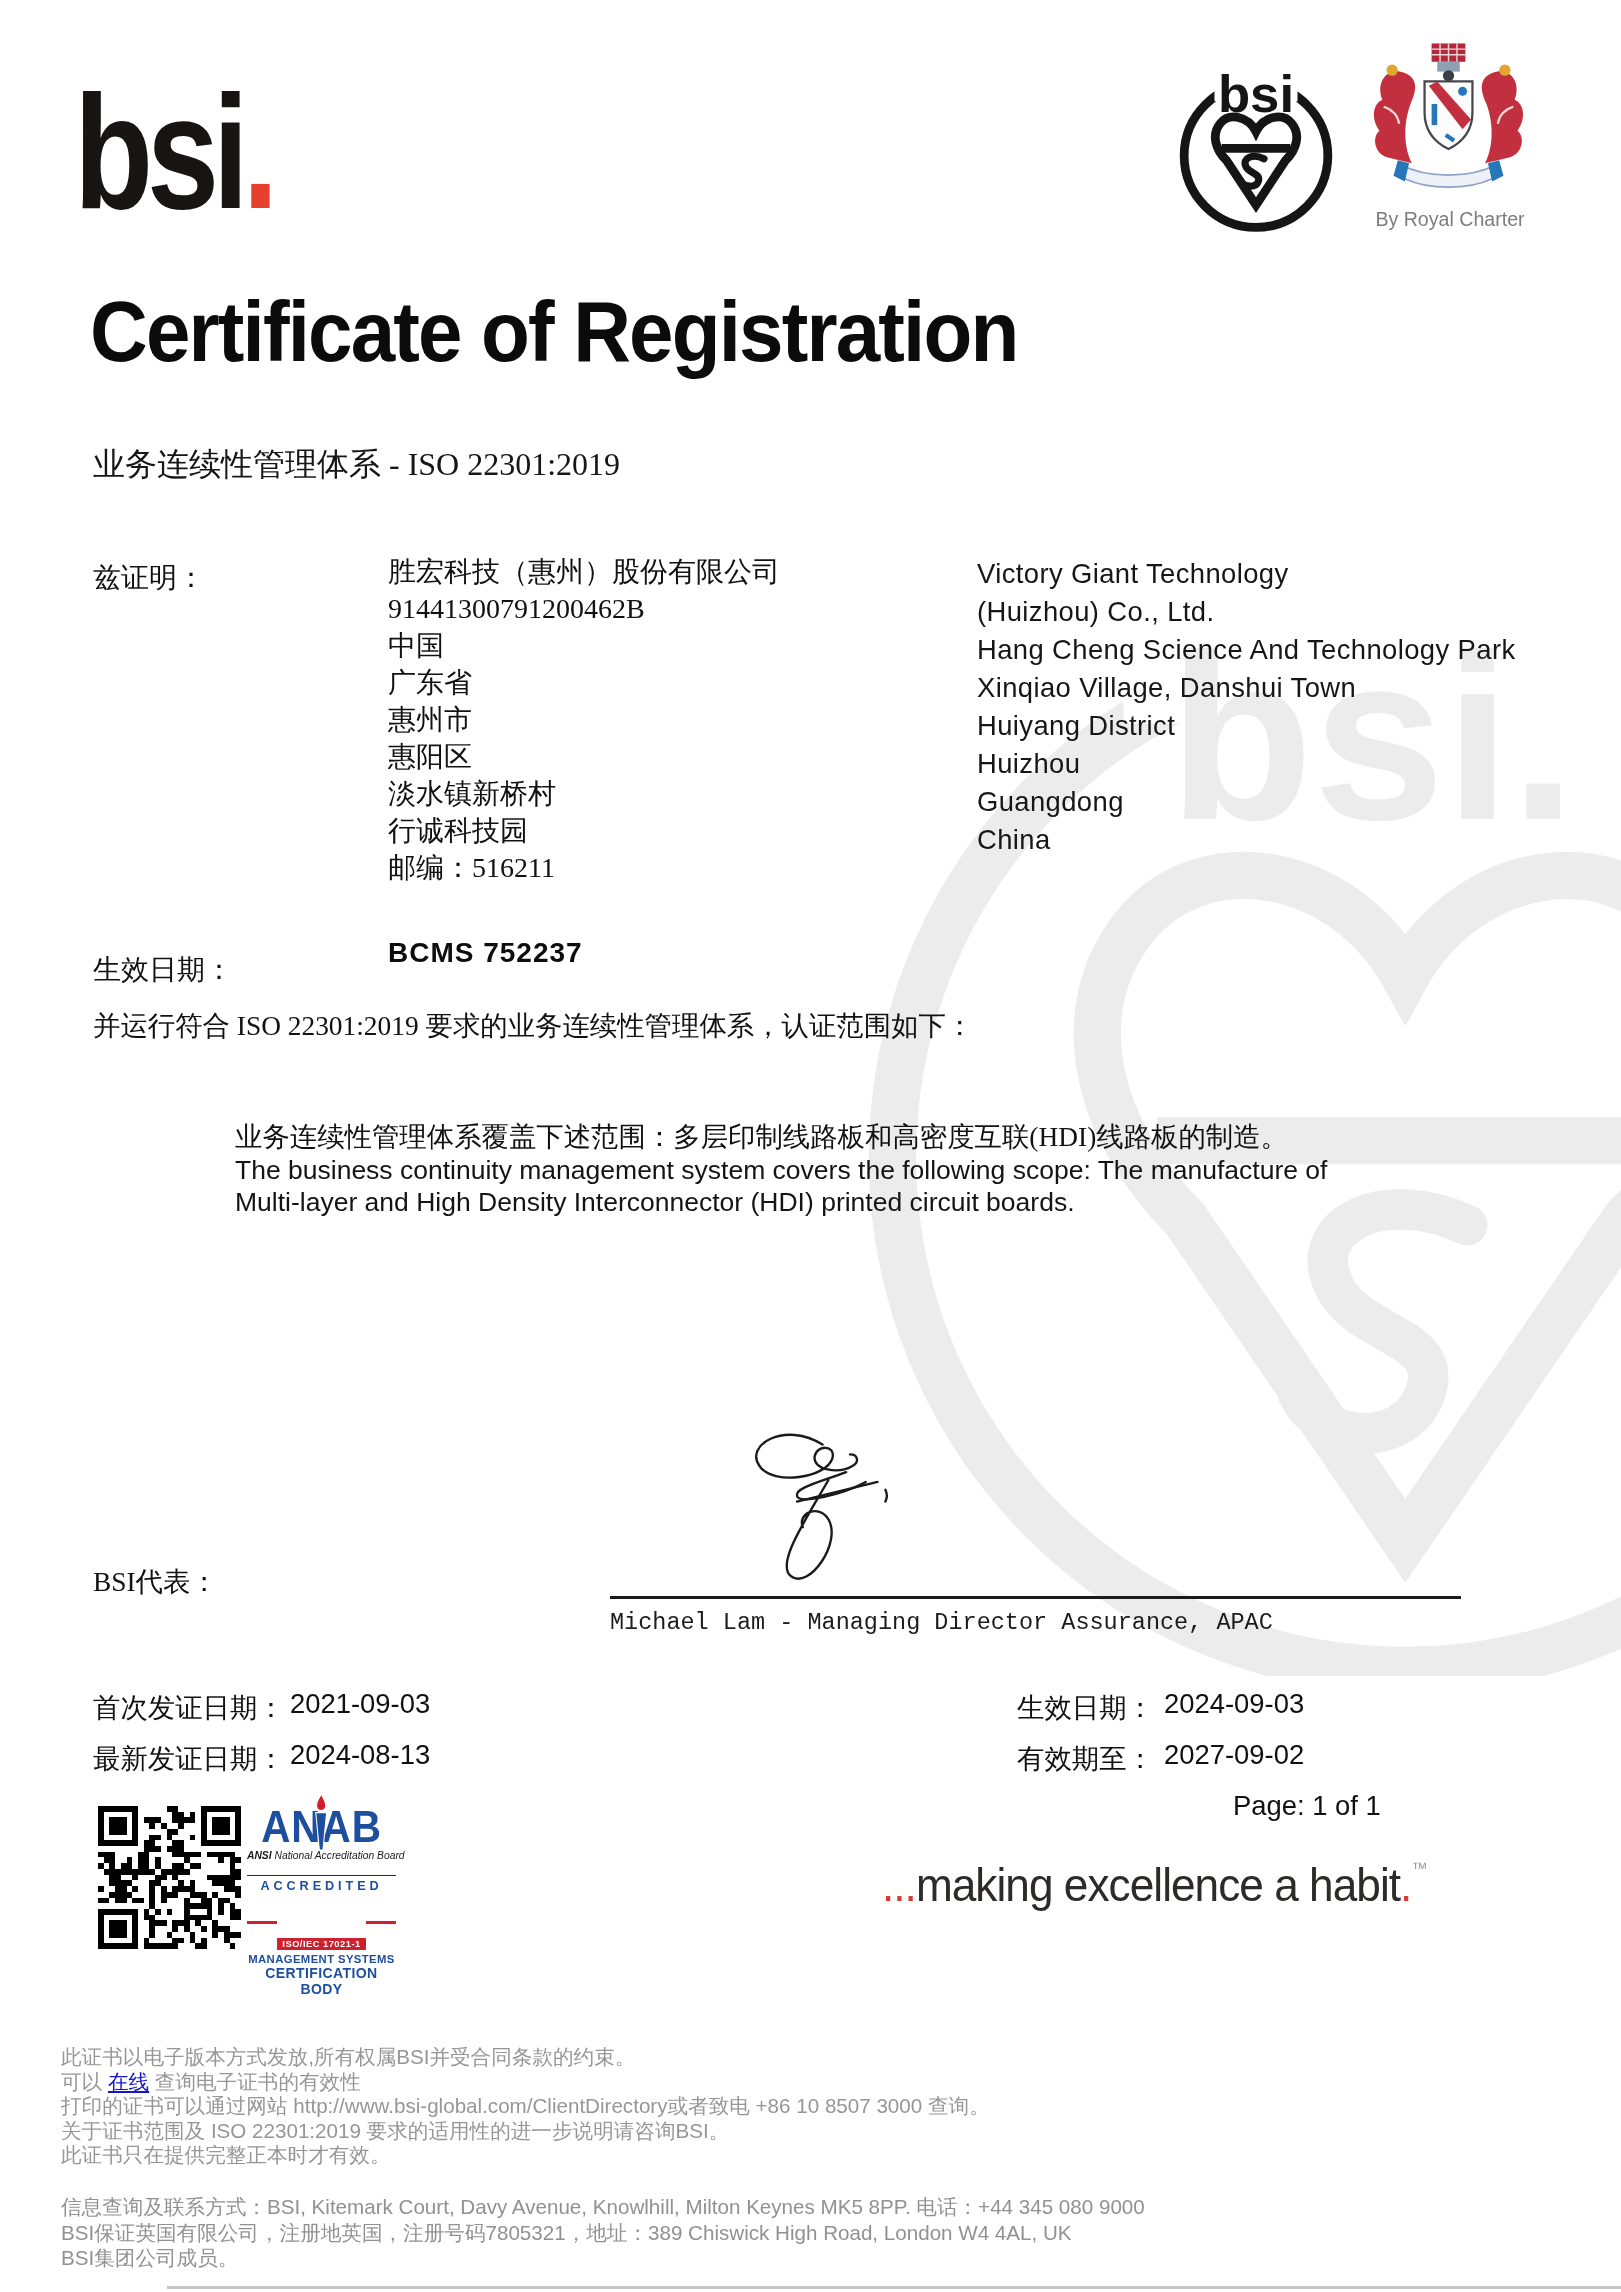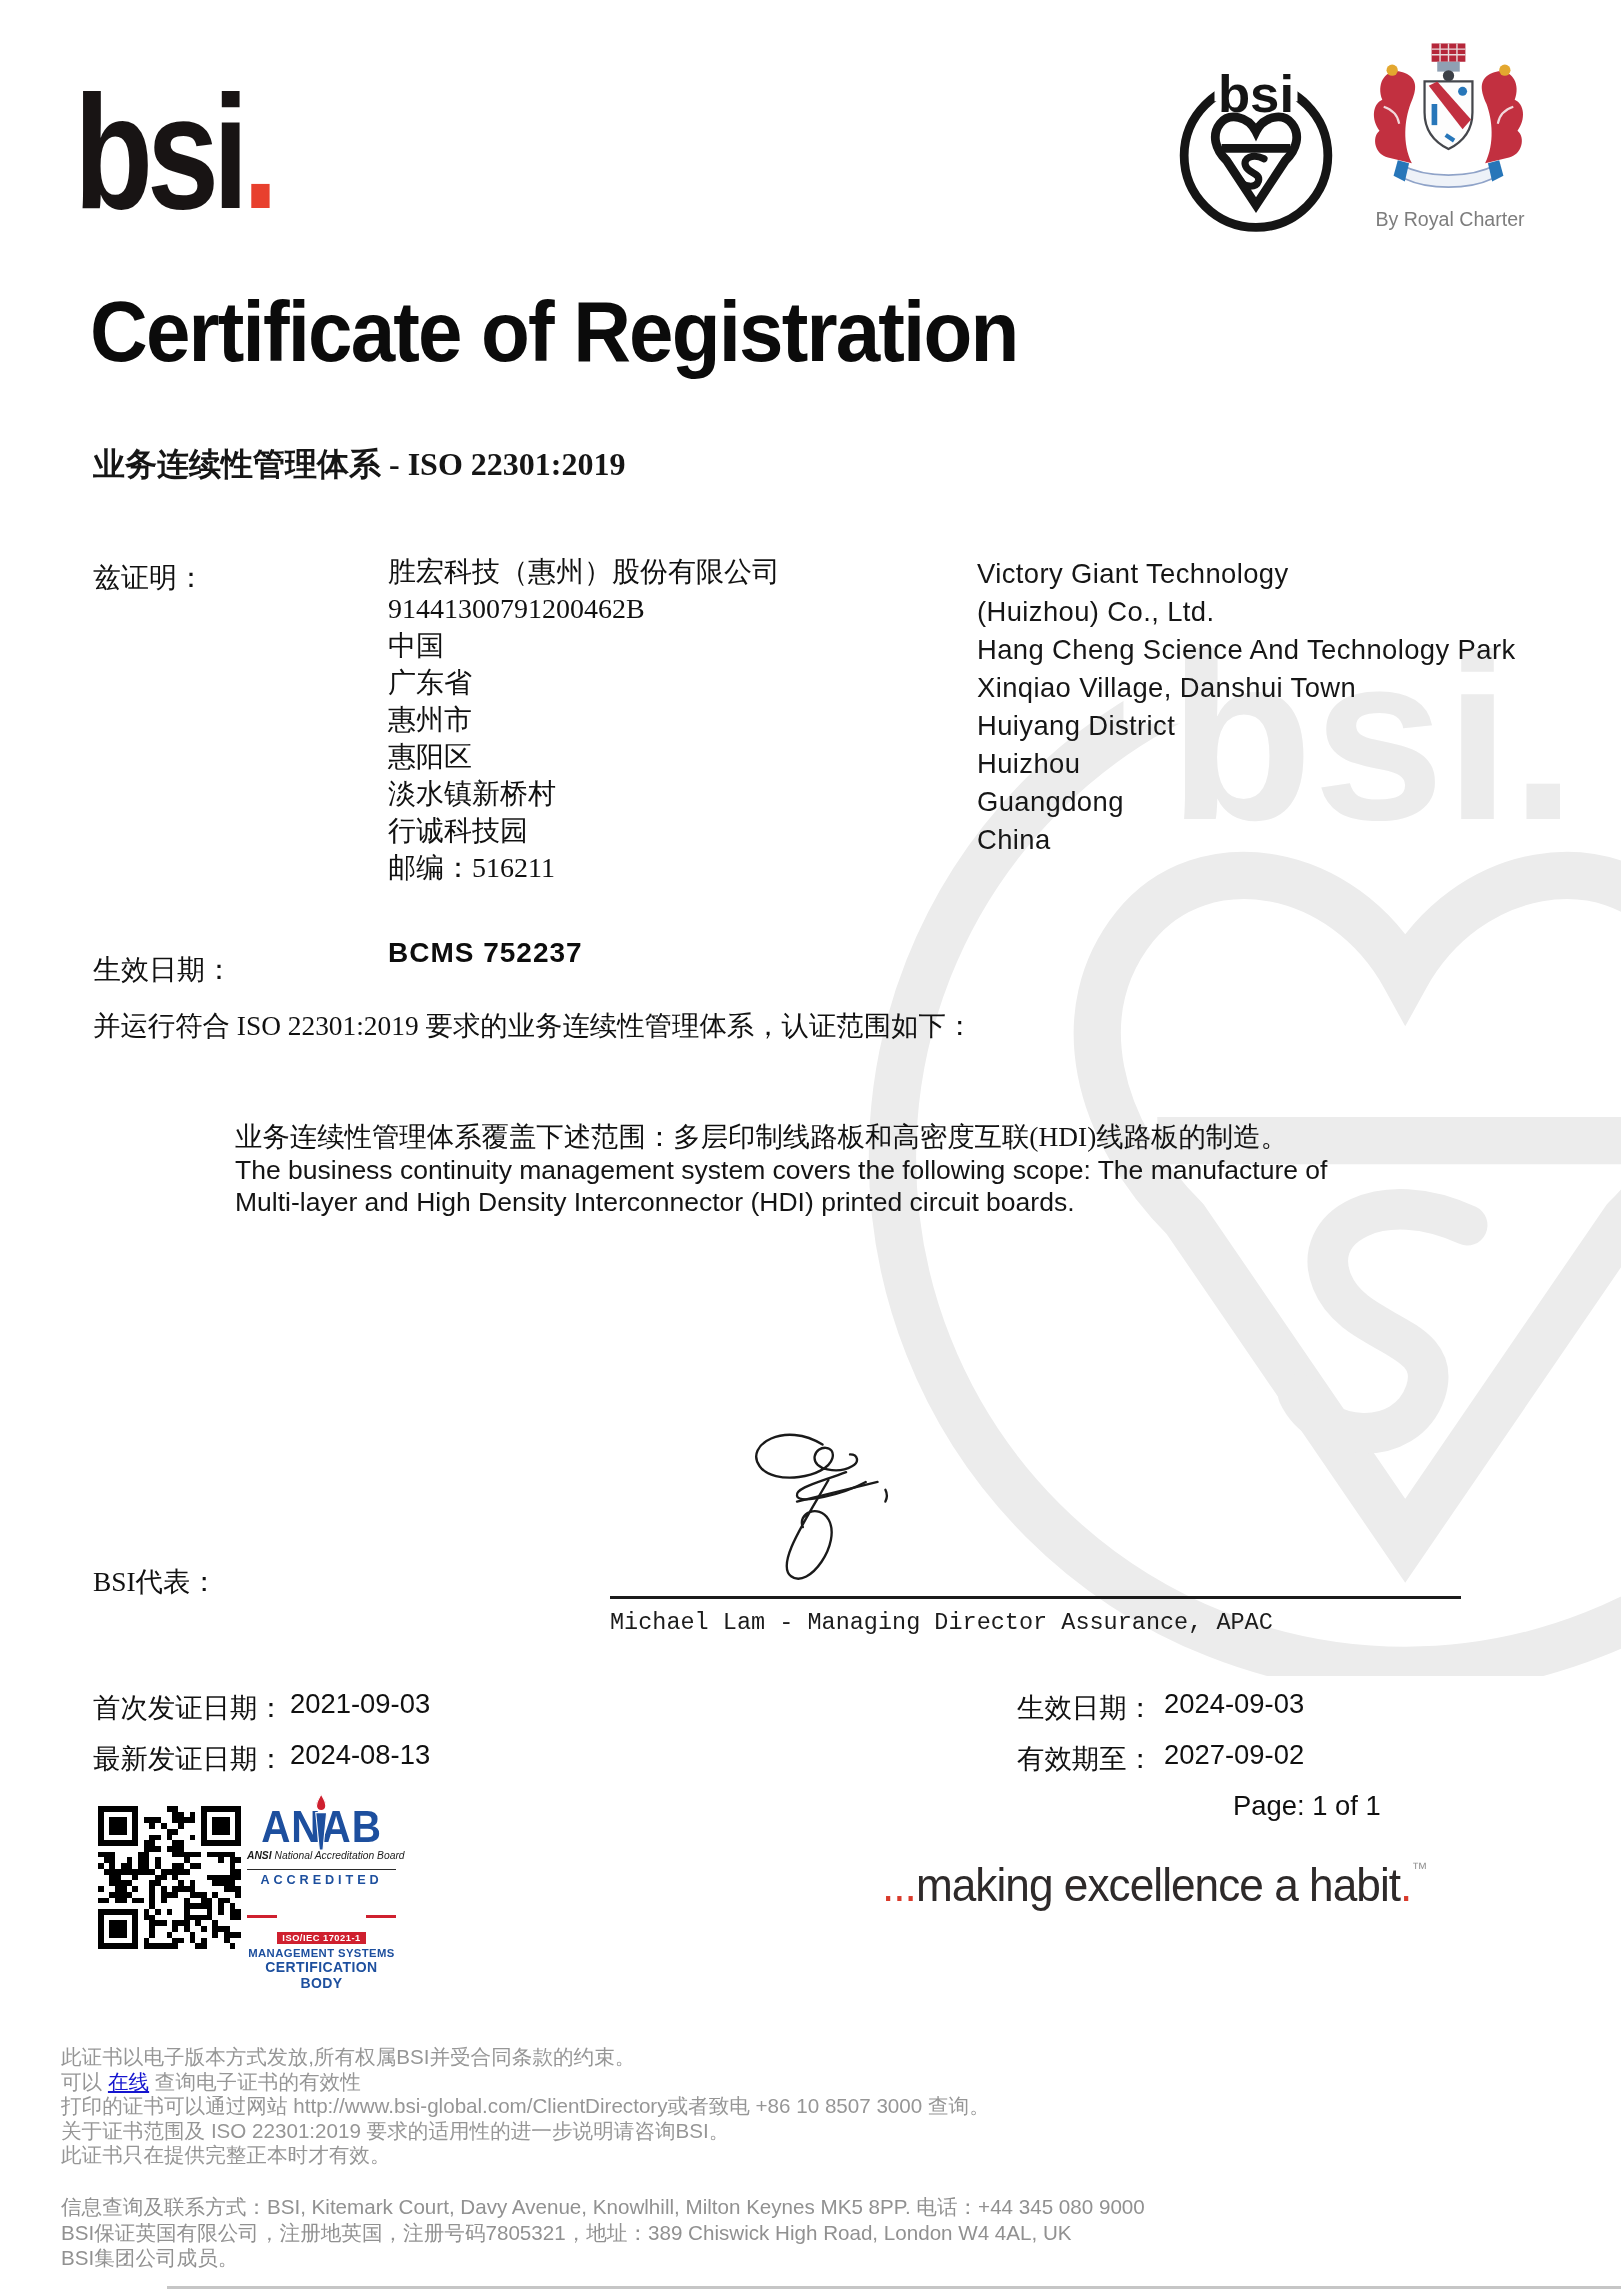--- a/index.html
+++ b/index.html
@@ -14,21 +14,21 @@
   
   .bsi-logo{left:74px;top:71px;font-size:162px;font-weight:700;letter-spacing:-7.8px;line-height:1;
             color:#181414;transform:scaleX(.8);transform-origin:left top;z-index:2;}
   .bsi-logo .dot{color:#e8402e;letter-spacing:0;}
   .kitemark{left:1176px;top:55px;width:160px;height:182px;color:#151515;z-index:2;}
   .crest{left:1364px;top:41px;width:169px;height:157px;z-index:2;}
   .crest-caption{left:1357px;top:208px;width:186px;text-align:center;font-size:19.6px;color:#7d7d7d;z-index:2;}
 
   .title{left:90px;top:282px;font-size:86px;font-weight:600;letter-spacing:-2px;color:#0b0b0b;
          transform:scaleX(.93);transform-origin:left top;white-space:nowrap;z-index:2;}
-  .standard-line{left:93px;top:443px;font-size:32px;color:#161616;white-space:nowrap;z-index:2;font-weight:bold;}
+  .standard-line{left:93px;top:443px;font-size:32px;color:#161616;white-space:nowrap;z-index:2;}
 
   .certify-label{left:93px;top:559px;font-size:28px;z-index:2;}
   .addr-cn{left:388px;top:553px;font-size:28px;line-height:37px;z-index:2;}
   .addr-en{left:977px;top:555px;font-size:27.4px;line-height:38px;color:#161616;letter-spacing:0.4px;z-index:2;}
 
   .cert-label{left:93px;top:951px;font-size:28px;z-index:2;}
   .cert-number{left:388px;top:937px;font-size:28px;font-weight:700;letter-spacing:1px;color:#0d0d0d;z-index:2;}
   .operates{left:93px;top:1008px;font-size:27.4px;white-space:nowrap;z-index:2;}
 
   .scope{left:235px;top:1120px;width:1176px;z-index:2;}
@@ -51,21 +51,21 @@
 
   .qr{left:98px;top:1806px;width:143px;height:143px;z-index:2;}
   .qr svg{width:100%;height:100%;}
 
   
   .anab{left:247px;top:1805px;width:149px;z-index:2;text-align:center;}
   .anab-name{position:relative;font-size:44px;font-weight:700;color:#1d4f9e;letter-spacing:1px;line-height:1;
              transform:scaleX(.92);transform-origin:center;}
   .anab-torch{position:absolute;left:50%;top:-11.8px;transform:translateX(-54%);width:21.6px;height:61px;}
   .anab-sub{font-size:10.3px;font-style:italic;color:#1b1b1b;white-space:nowrap;margin-top:1px;
-            border-bottom:1px solid #2a2a2a;padding-bottom:8px;}
+            border-bottom:1px solid #2a2a2a;padding-bottom:14px;}
   .anab-sub b{font-style:italic;}
   .anab-accredited{font-size:12.7px;letter-spacing:3.9px;color:#1d4f9e;font-weight:600;padding:2.9px 0 2px 0;}
   .anab-iso-row{display:flex;align-items:center;}
   .anab-iso-row::before,.anab-iso-row::after{content:"";flex:1;height:2.9px;background:#cf202f;}
   .anab-iso{background:#cf202f;color:#fff;font-size:9.3px;font-weight:700;padding:1px 4.9px;letter-spacing:0.5px;margin-top:43px;}
   .anab-ms{font-size:11.3px;font-weight:700;color:#1d4f9e;letter-spacing:0.4px;margin-top:2.9px;}
   .anab-cb{font-size:14px;font-weight:700;color:#1d4f9e;letter-spacing:0.4px;}
 
   .tagline{left:882px;top:1858px;font-size:46px;letter-spacing:-1px;color:#2e2a2a;white-space:nowrap;
            transform:scaleX(.96);transform-origin:left top;z-index:2;}

